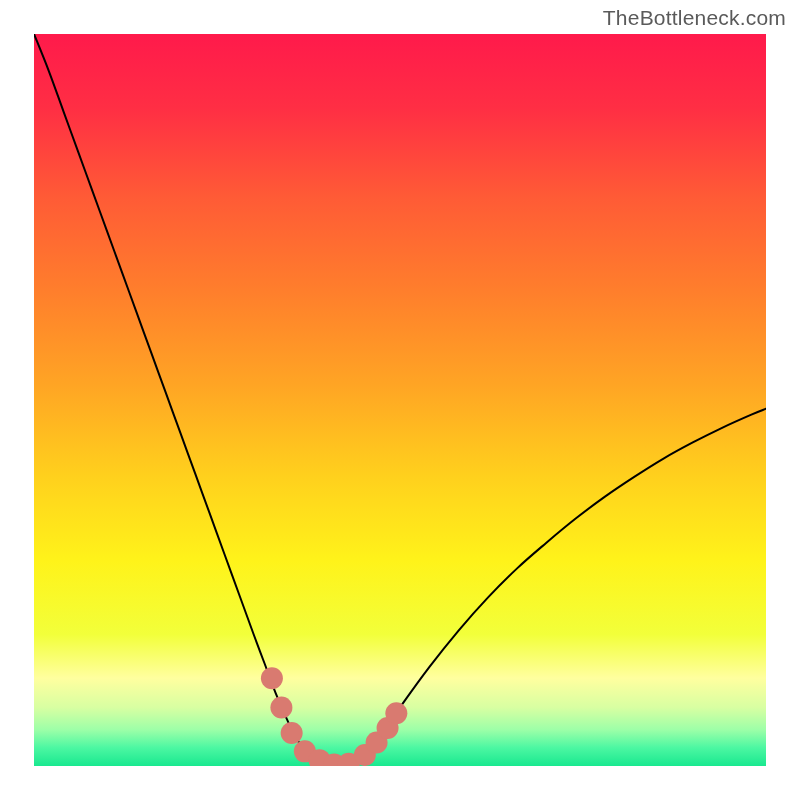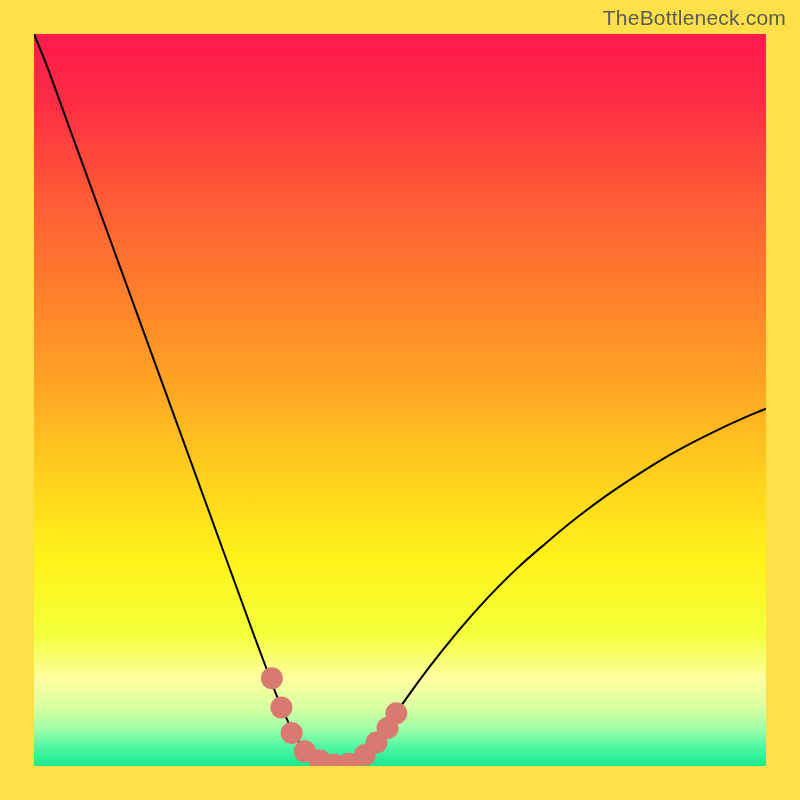--- a/index.html
+++ b/index.html
@@ -10,21 +10,21 @@
     background: #000;
     overflow: hidden;
     font-family: Arial, Helvetica, sans-serif;
   }
   .frame {
     position: absolute;
     left: 0;
     top: 0;
     width: 800px;
     height: 800px;
-    background: #fde047;
+    background: #ffffff;
   }
   .plot-area {
     position: absolute;
     left: 34px;
     top: 34px;
     width: 732px;
     height: 732px;
     overflow: hidden;
   }
   .watermark {

